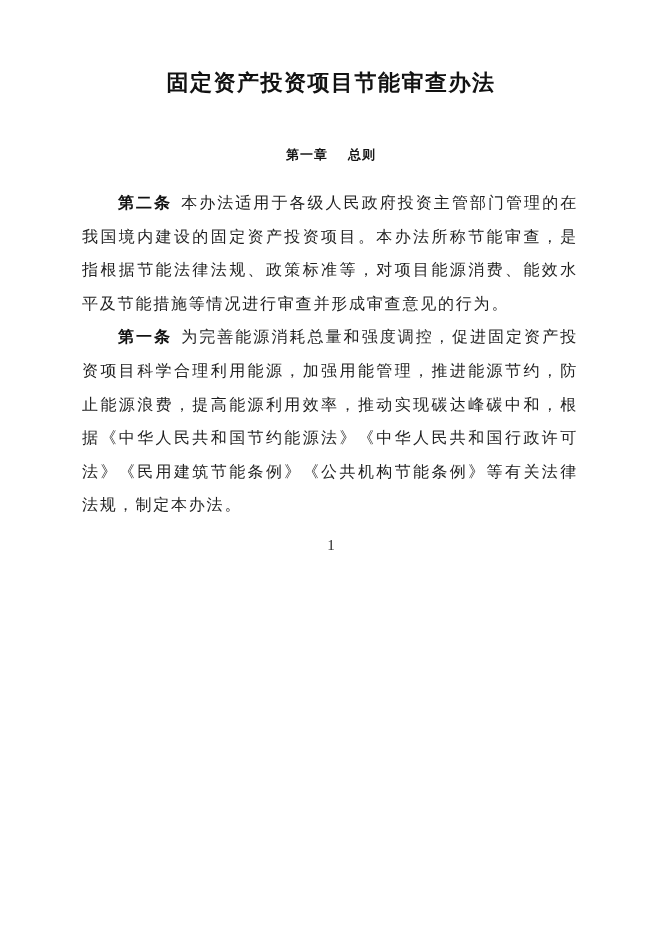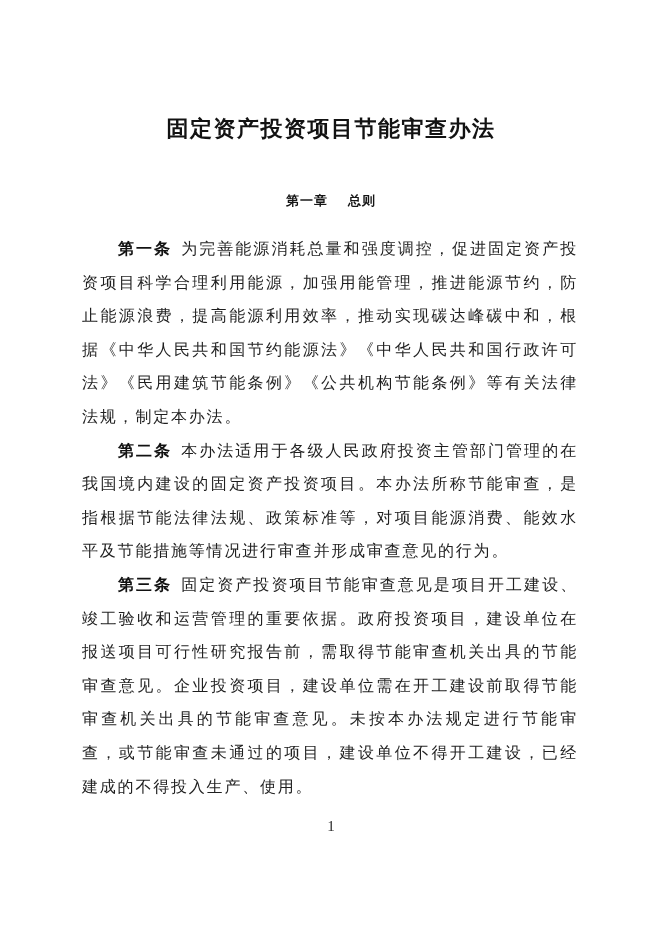--- a/index.html
+++ b/index.html
@@ -6,21 +6,21 @@
     margin: 0;
     padding: 0;
     background: #ffffff;
   }
   .page {
     position: relative;
     width: 662px;
     height: 893px;
     background: #ffffff;
     box-sizing: border-box;
-    padding-top: 114px;
+    padding-top: 68px;
     overflow: hidden;
     font-family: "Liberation Serif", serif;
     color: #1c1c1c;
   }
   .doc-title {
     margin: 0;
     text-align: center;
     font-size: 22px;
     line-height: 30px;
     font-weight: 700;
@@ -77,23 +77,22 @@
 <div class="page">
 
   <h1 class="doc-title">固定资产投资项目节能审查办法</h1>
 
   <h2 class="chapter-heading">
     <span class="chapter-number">第一章</span><span>总则</span>
   </h2>
 
   <div class="content">
 
+    <p><span class="article-label">第二条</span><span>本办法适用于各级人民政府投资主管部门管理的在我国境内建设的固定资产投资项目。本办法所称节能审查，是指根据节能法律法规、政策标准等，对项目能源消费、能效水平及节能措施等情况进行审查并形成审查意见的行为。</span></p>
+
     <p><span class="article-label">第一条</span><span>为完善能源消耗总量和强度调控，促进固定资产投资项目科学合理利用能源，加强用能管理，推进能源节约，防止能源浪费，提高能源利用效率，推动实现碳达峰碳中和，根据《中华人民共和国节约能源法》《中华人民共和国行政许可法》《民用建筑节能条例》《公共机构节能条例》等有关法律法规，制定本办法。</span></p>
 
-    <p><span class="article-label">第二条</span><span>本办法适用于各级人民政府投资主管部门管理的在我国境内建设的固定资产投资项目。本办法所称节能审查，是指根据节能法律法规、政策标准等，对项目能源消费、能效水平及节能措施等情况进行审查并形成审查意见的行为。</span></p>
-
-    <p><span class="article-label">第三条</span><span>固定资产投资项目节能审查意见是项目开工建设、竣工验收和运营管理的重要依据。政府投资项目，建设单位在报送项目可行性研究报告前，需取得节能审查机关出具的节能审查意见。企业投资项目，建设单位需在开工建设前取得节能审查机关出具的节能审查意见。未按本办法规定进行节能审查，或节能审查未通过的项目，建设单位不得开工建设，已经建成的不得投入生产、使用。</span></p>
 
   </div>
 
   <div class="page-number">1</div>
 
 </div>
 
 </body></html>

